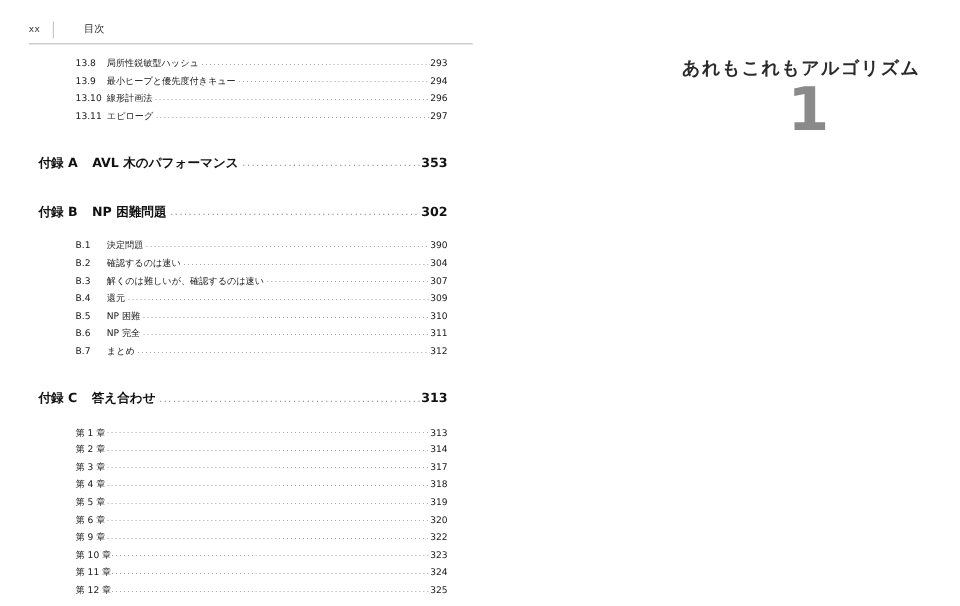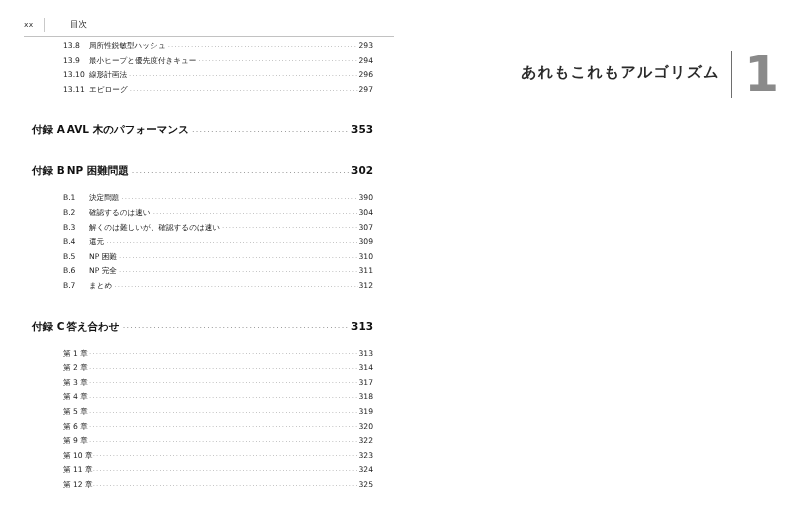--- a/index.html
+++ b/index.html
@@ -74,21 +74,21 @@
     position: absolute;
     left: 0;
     top: 42px;
     width: 400px;
   }
 
   .toc-block { margin: 0; padding: 0; }
 
   .toc-row {
     display: flex;
-    align-items: flex-start;
+    align-items: flex-end;
     width: 310px;
     font-size: 8px;
     color: #202020;
     line-height: 1.0;
   }
 
   
   .lvl2 {
     margin-left: 63px;
     height: 14.6px;
@@ -110,21 +110,21 @@
     margin-left: 32px;
     width: 341px;
     height: 17px;
     font-size: 10.5px;
     font-weight: bold;
     color: #111;
   }
   .lvl1 .num {
     flex: 0 0 auto;
     white-space: nowrap;
-    padding-right: 2px;
+    padding-right: 12px;
   }
   .lvl1 .label {
     flex: 0 0 auto;
     white-space: nowrap;
     padding-right: 3px;
   }
 
   .dots {
     flex: 1 1 auto;
     position: relative;
@@ -167,20 +167,21 @@
     box-sizing: border-box;
   }
 
   .chapter-head {
     position: absolute;
     right: 22px;
     top: 48px;
     display: flex;
     align-items: center;
     height: 52px;
+    flex-direction: column;
   }
   .chapter-title {
     font-size: 15px;
     font-weight: bold;
     letter-spacing: 1.2px;
     color: #2b2b2b;
     white-space: nowrap;
     padding-right: 11px;
     padding-bottom: 4px;
   }

